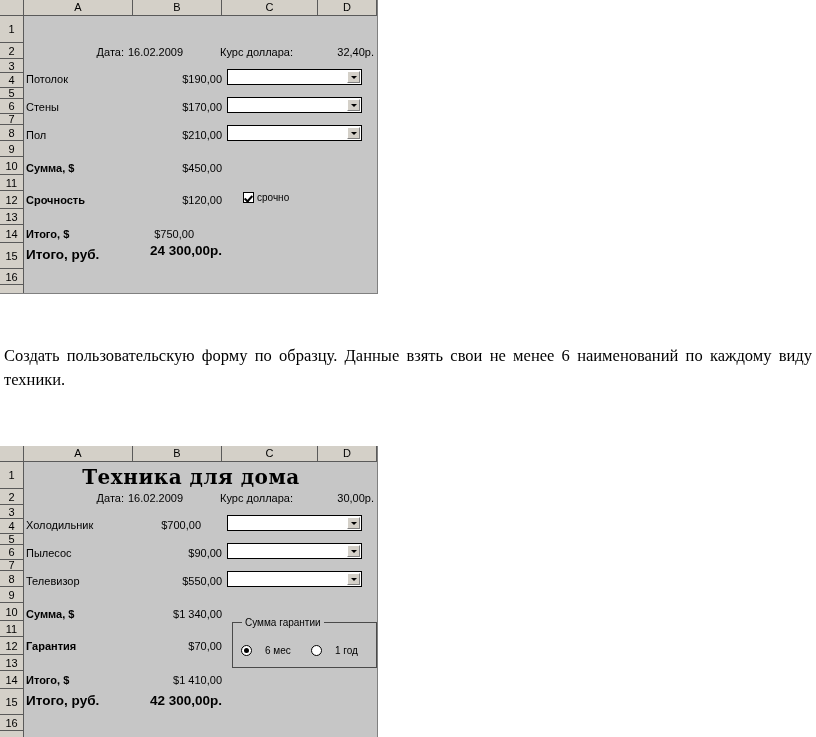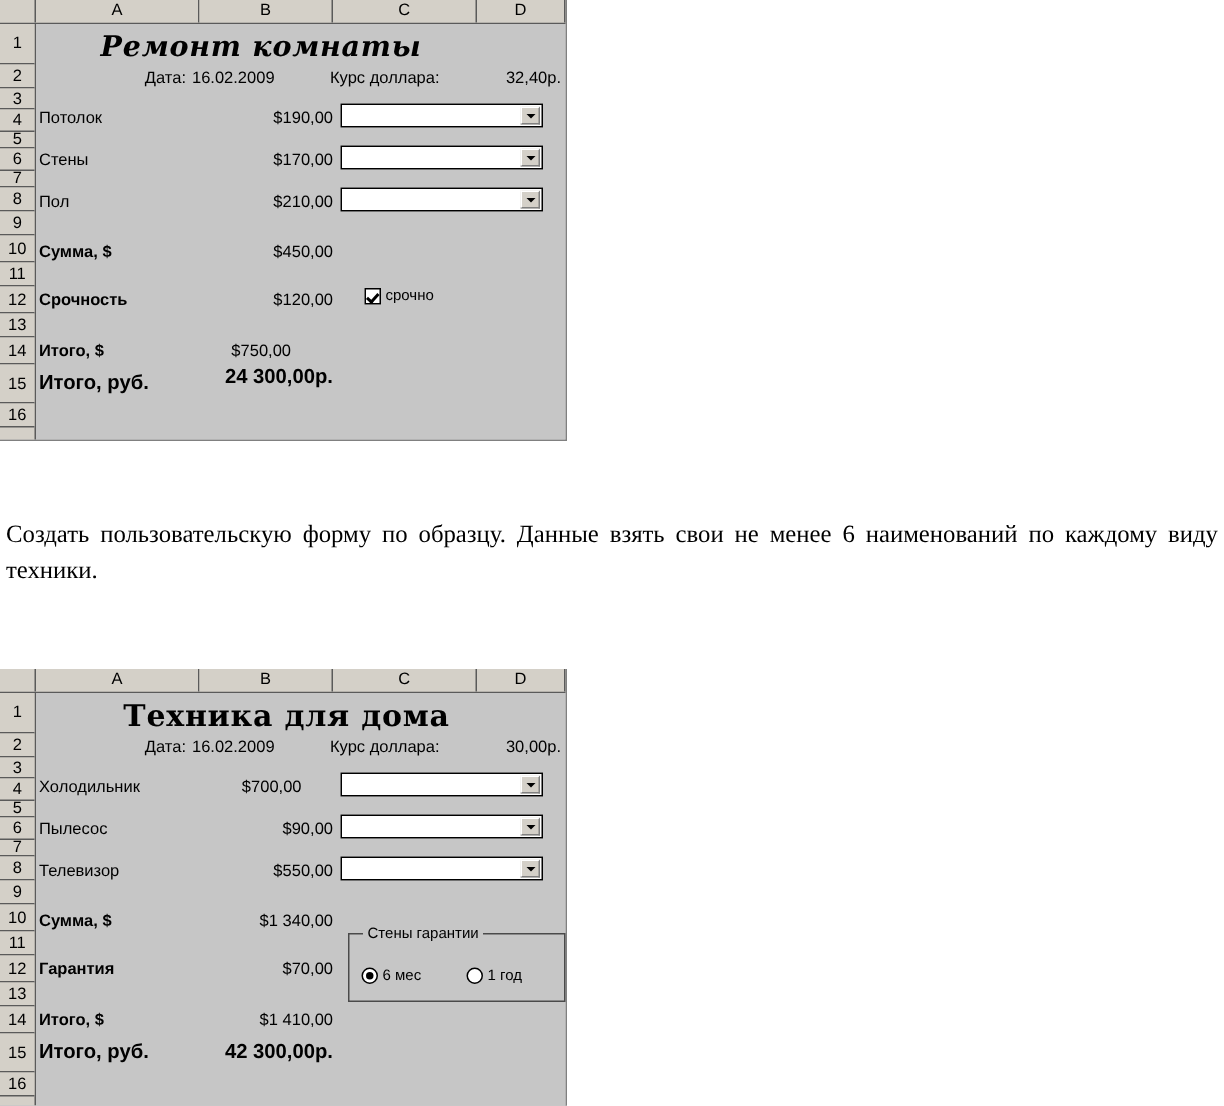--- a/index.html
+++ b/index.html
@@ -174,21 +174,21 @@
     top: -6px; left: 9px;
     background: #c6c6c6;
     padding: 0 3px;
     font-size: 10px;
     color: #000;
   }
   .radio {
     position: absolute;
     display: flex;
     align-items: center;
-    gap: 3px;
+    gap: 13px;
   }
   .rbox {
     width: 11px; height: 11px;
     border-radius: 50%;
     background: #fff;
     border: 1px solid #000;
     position: relative;
     box-sizing: border-box;
     flex: none;
   }
@@ -250,21 +250,20 @@
       <div class="rh" style="top:141px;height:18px;line-height:18px">10</div>
       <div class="rh" style="top:159px;height:16px;line-height:16px">11</div>
       <div class="rh" style="top:175px;height:18px;line-height:18px">12</div>
       <div class="rh" style="top:193px;height:16px;line-height:16px">13</div>
       <div class="rh" style="top:209px;height:18px;line-height:18px">14</div>
       <div class="rh" style="top:227px;height:26px;line-height:26px">15</div>
       <div class="rh" style="top:253px;height:16px;line-height:16px">16</div>
     </div>
 
     <div class="canvas">
-      <div class="cell center title-script" style="left:0px;top:6px;width:300px">Ремонт комнаты</div>
 
       <div class="cell right" style="left:40px;top:31px;width:60px">Дата:</div>
       <div class="cell" style="left:104px;top:31px">16.02.2009</div>
       <div class="cell" style="left:196px;top:31px">Курс доллара:</div>
       <div class="cell right" style="left:264px;top:31px;width:86px">32,40р.</div>
 
       <div class="cell" style="left:2px;top:58px">Потолок</div>
       <div class="cell right" style="left:20px;top:58px;width:178px">$190,00</div>
       <div class="combo" style="left:203px;top:53px;width:135px;height:16px">
         <div class="btn"></div>
@@ -361,21 +360,21 @@
         <div class="btn"></div>
       </div>
 
       <div class="cell bold" style="left:2px;top:147px">Сумма, $</div>
       <div class="cell right" style="left:20px;top:147px;width:178px">$1 340,00</div>
 
       <div class="cell bold" style="left:2px;top:179px">Гарантия</div>
       <div class="cell right" style="left:20px;top:179px;width:178px">$70,00</div>
 
       <div class="fieldset" style="left:208px;top:160px;width:145px;height:46px">
-        <span class="legend">Стены гарантии</span>
+        <span class="legend">Сумма гарантии</span>
         <div class="radio" style="left:8px;top:22px">
           <div class="rbox on"></div>
           <span class="lbl">6 мес</span>
         </div>
         <div class="radio" style="left:78px;top:22px">
           <div class="rbox"></div>
           <span class="lbl">1 год</span>
         </div>
       </div>
 

